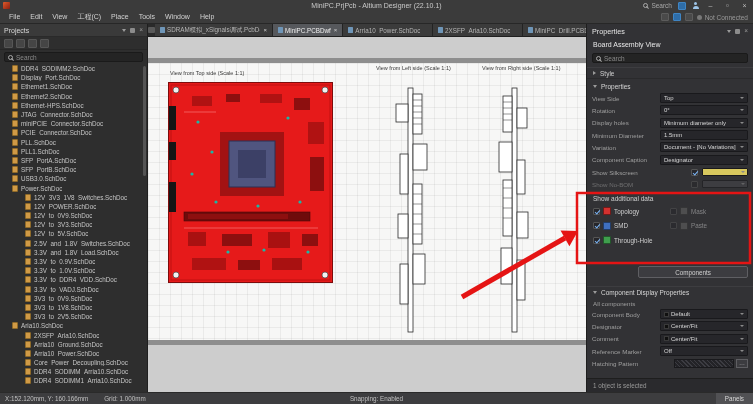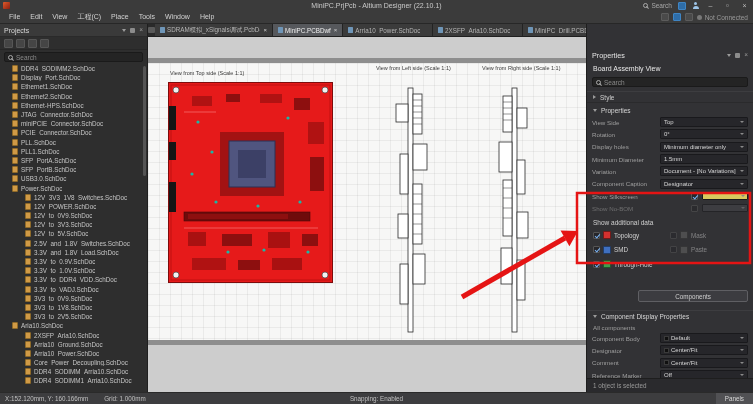--- a/index.html
+++ b/index.html
@@ -85,21 +85,21 @@
   .vl-top { left:22px; top:33px; }
   .vl-left { left:228px; top:28px; }
   .vl-right { left:334px; top:28px; }
   .board { position:absolute; left:20px; top:45px; width:165px; height:201px; }
   .sideview { position:absolute; top:47px; height:252px; }
   .sv-left { left:240px; width:48px; }
   .sv-right { left:348px; width:40px; }
 
   
   .props { position:absolute; left:586px; top:24px; width:167px; height:368px; background:#323235; border-left:1px solid #1e1e1e; }
-  .props > div { position:absolute; left:0; right:0;margin-top:24px; }
+  .props > div { position:absolute; left:0; right:0; }
   .pp-header { top:0; height:14px; display:flex; align-items:center; padding:0 5px; }
   .pp-title { font-size:7.2px; color:#e4e4e4; }
   .pp-hicons { margin-left:auto; display:flex; gap:4px; align-items:center; }
   .pp-subtitle { top:14px; height:13px; display:flex; align-items:center; padding:0 6px; font-size:7px; color:#e8e8e8; }
   .pp-search { top:27px; height:14px; display:flex; align-items:center; padding:0 5px; }
   .pp-style { top:43px; height:12px; display:flex; align-items:center; gap:4px; padding:0 6px; font-size:6.5px; color:#cfcfcf; border-top:1px solid #3d3d40; border-bottom:1px solid #2a2a2c; }
   .pp-propsec { top:56px; height:12px; display:flex; align-items:center; gap:4px; padding:0 6px; font-size:6.5px; color:#d6d6d6; }
   .pp-fields { top:68px; }
   .field-row { height:12.3px; display:flex; align-items:center; padding:0 5px; }
   .field-label { flex:1; font-size:6.2px; color:#9f9f9f; white-space:nowrap; overflow:hidden; }

